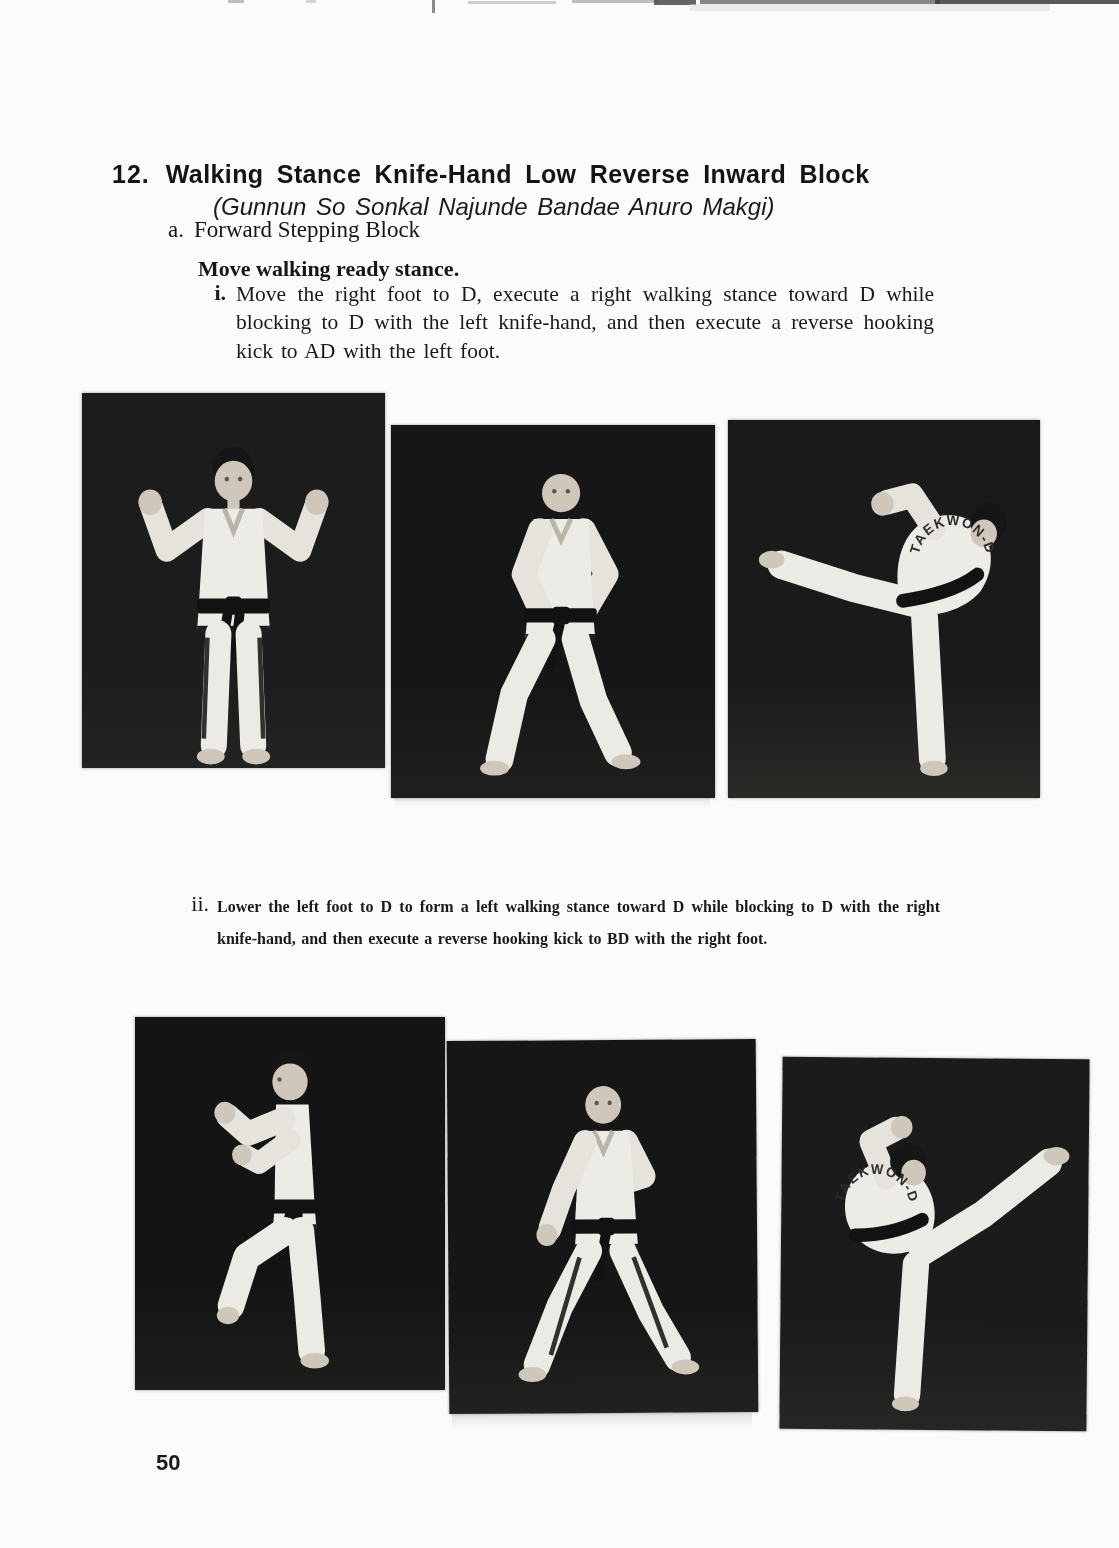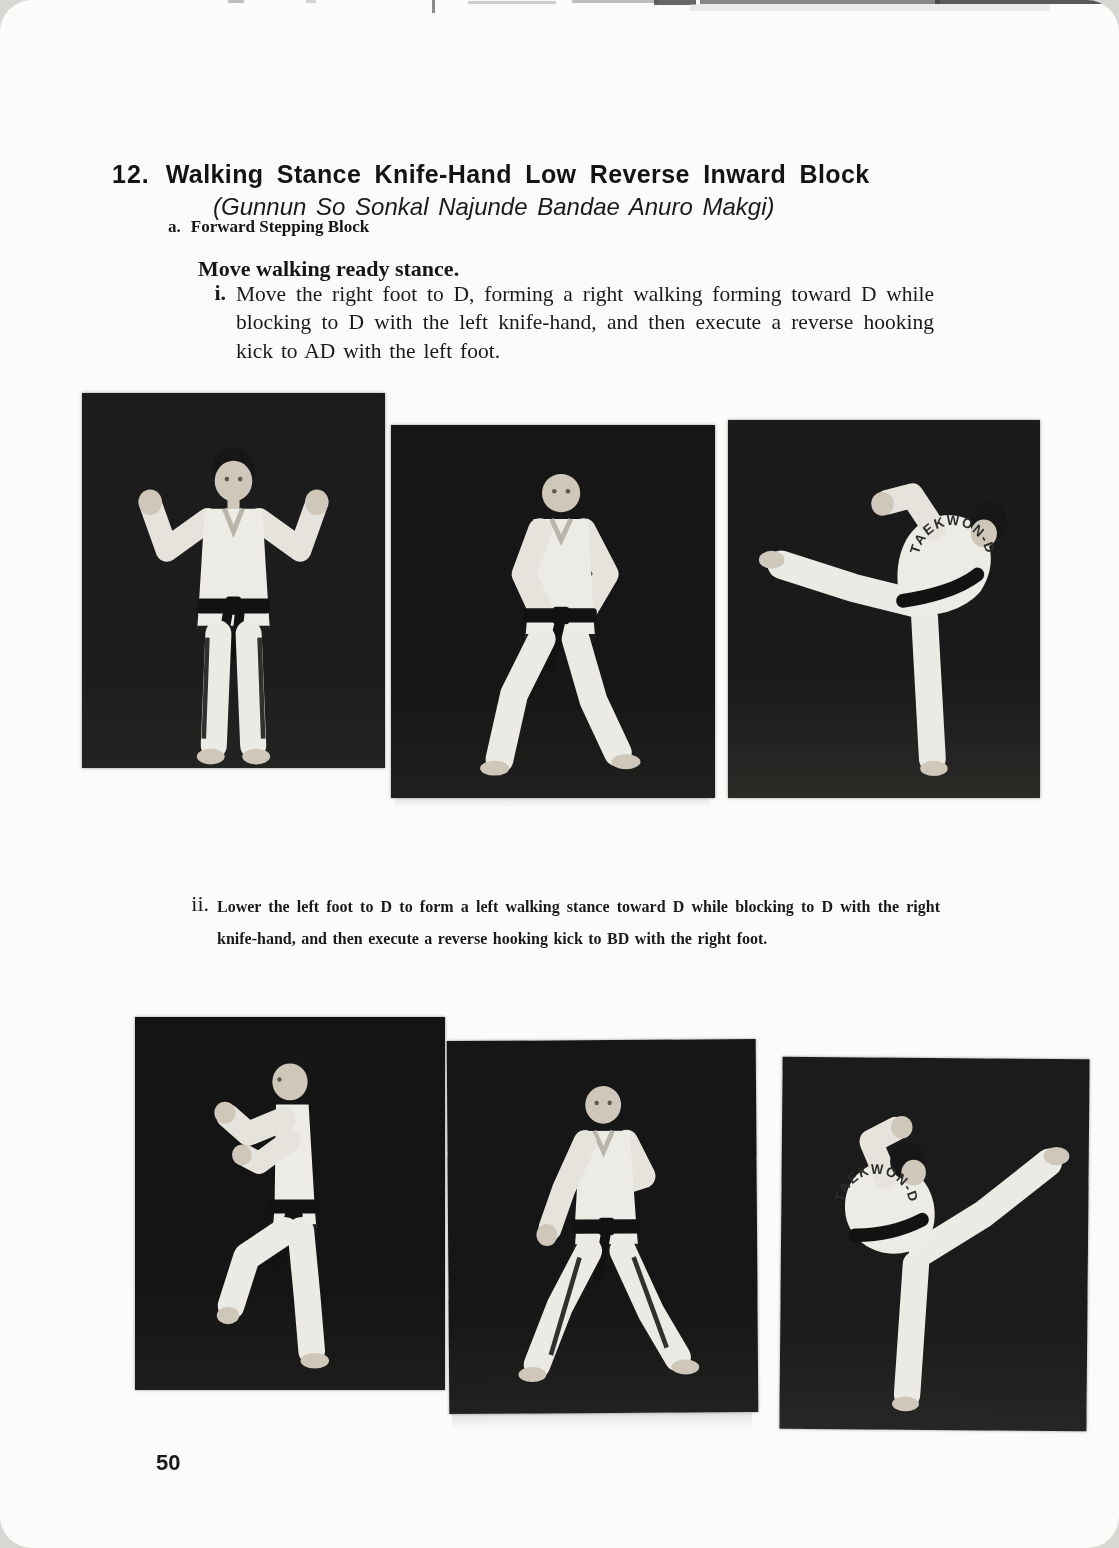--- a/index.html
+++ b/index.html
@@ -1,38 +1,38 @@
 <!DOCTYPE html>
 <html><head>
 <meta charset="utf-8">
 <style>
   html,body{margin:0;padding:0;background:#d7d7d4;}
   .page{
     position:relative;width:1119px;height:1548px;margin:0 auto;
     background:#fbfbf9;overflow:hidden;
-    font-family:"Liberation Serif", serif;color:#1e1c1a;border-radius:32px;
+    font-family:"Liberation Serif", serif;color:#1e1c1a;
   }
   
   .artifact{position:absolute;pointer-events:none;}
   
   .h-line1{
     position:absolute;left:112px;top:160px;
     font-family:"Liberation Sans", sans-serif;font-weight:700;
     font-size:25px;letter-spacing:.4px;word-spacing:6px;color:#141414;
     white-space:nowrap;
   }
   .h-line1 .num{margin-right:16px;letter-spacing:1px;}
   .h-line2{
     position:absolute;left:213px;top:193px;
     font-family:"Liberation Sans", sans-serif;font-style:italic;
     font-size:24px;word-spacing:3px;color:#1a1a1a;white-space:nowrap;
   }
   .h-line3{
     position:absolute;left:168px;top:217px;
-    font-weight:700;font-size:17px;color:#161616;white-space:nowrap;
+    font-weight:400;font-size:23px;color:#161616;white-space:nowrap;
   }
   .h-line3 .lbl{margin-right:10px;}
   .stance-note{
     position:absolute;left:198px;top:256px;
     font-weight:700;font-size:22px;color:#161616;white-space:nowrap;
   }
   
   .step{position:absolute;}
   .step .marker{
     position:absolute;top:0;text-align:right;
@@ -102,21 +102,21 @@
     <span class="num">12.</span><span>Walking Stance Knife-Hand Low Reverse Inward Block</span>
   </div>
   <div class="h-line2">(Gunnun So Sonkal Najunde Bandae Anuro Makgi)</div>
   <div class="h-line3">
     <span class="lbl">a.</span><span>Forward Stepping Block</span>
   </div>
   <div class="stance-note">Move walking ready stance.</div>
 
   <div class="step step-i">
     <span class="marker">i.</span>
-    <p>Move the right foot to D, forming a right walking forming toward D while blocking to D with the left knife-hand, and then execute a reverse hooking kick to AD with the left foot.</p>
+    <p>Move the right foot to D, execute a right walking stance toward D while blocking to D with the left knife-hand, and then execute a reverse hooking kick to AD with the left foot.</p>
   </div>
 
   <div class="photo ph1">
     <svg viewBox="0 0 100 115" preserveAspectRatio="none">
       <g transform="translate(0,8)">
         <circle class="hair" cx="50" cy="15.5" r="6.9"></circle>
         <circle class="skin" cx="50" cy="19" r="6.2"></circle>
         <circle class="eye" cx="47.8" cy="18.4" r=".75"></circle>
         <circle class="eye" cx="52.2" cy="18.4" r=".75"></circle>
         <rect class="skin" x="48" y="24" width="4" height="4"></rect>

